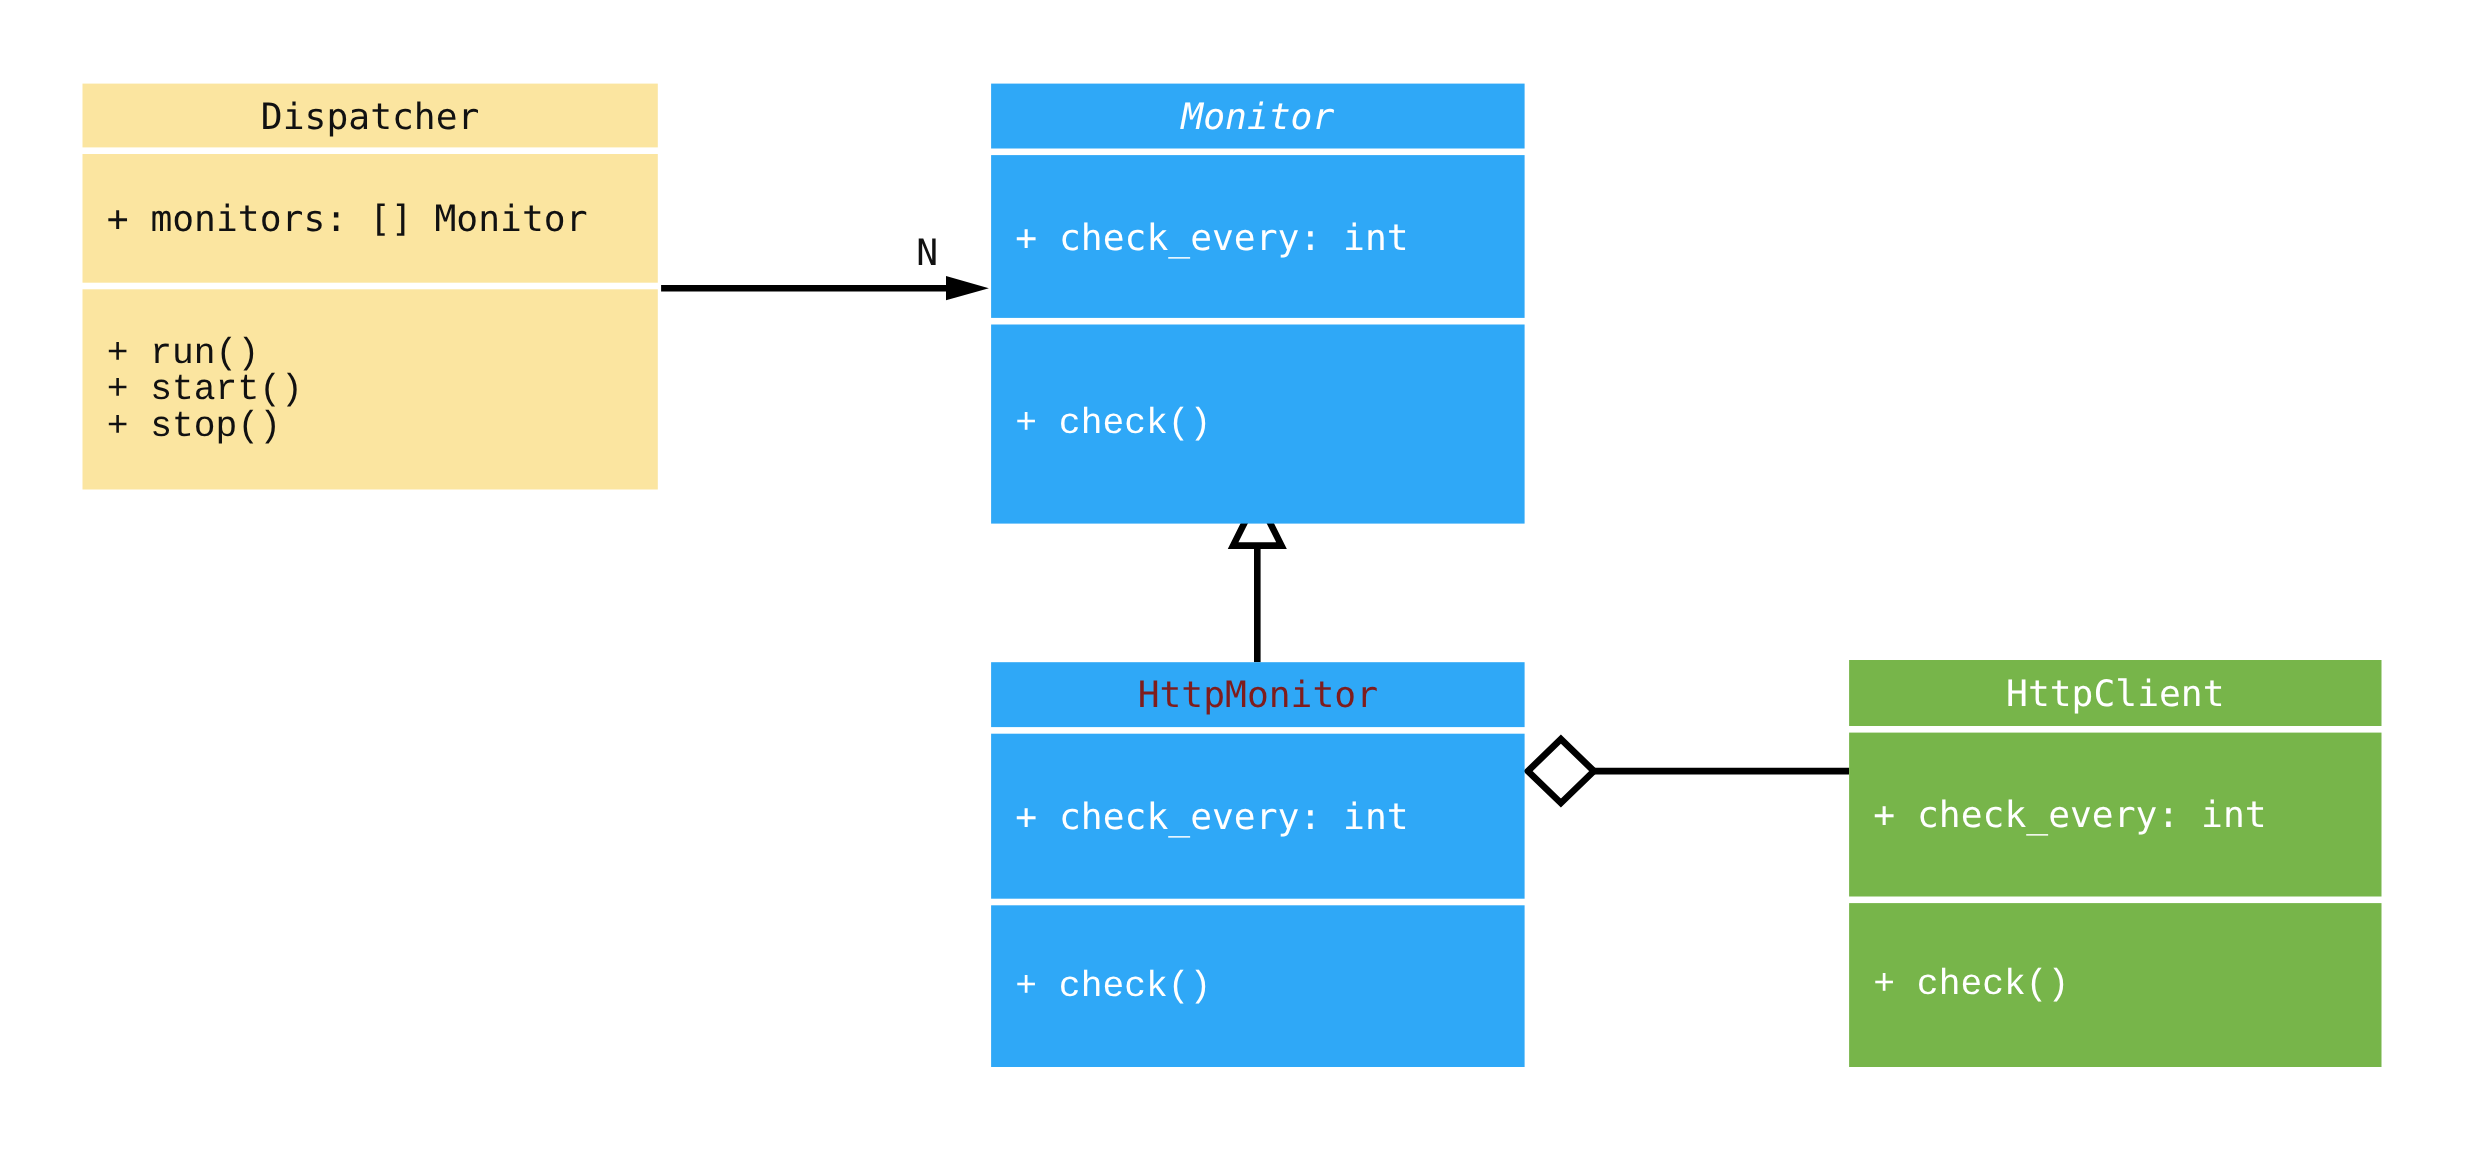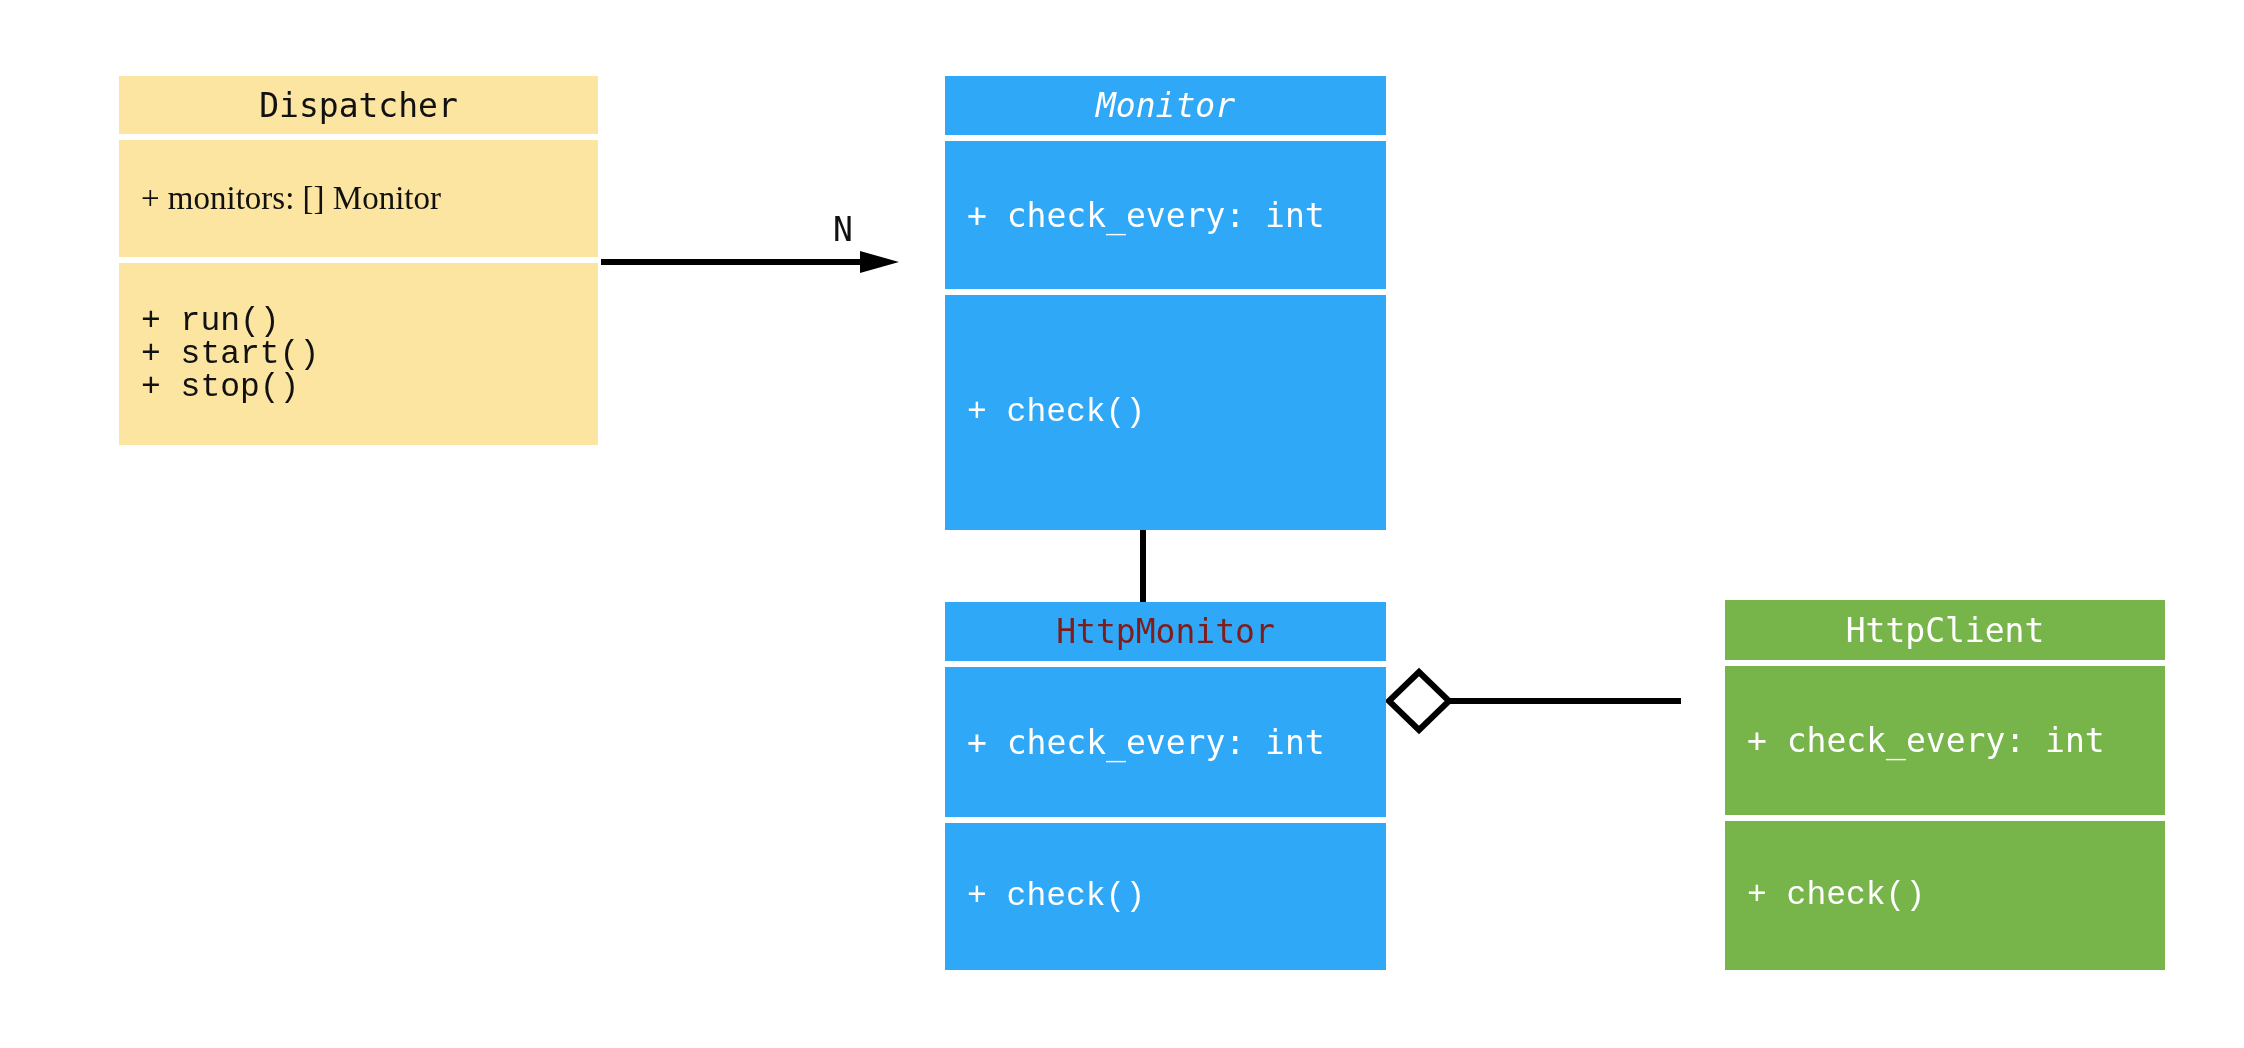--- a/index.html
+++ b/index.html
@@ -26,21 +26,20 @@
     position: absolute;
     display: flex;
     flex-direction: column;
     gap: 6px;
   }
   .sec {
     box-sizing: border-box;
     display: flex;
     flex-direction: column;
     justify-content: center;
-    margin-left: 44px;
   }
   .sec.title {
     align-items: center;
     font-size: 33px;
   }
   .sec.title.abstract {
     font-style: italic;
   }
   .sec.attrs, .sec.methods {
     padding-left: 22px;
@@ -81,31 +80,31 @@
     <g>
       <line x1="1447" y1="701" x2="1681" y2="701" stroke="#000000" stroke-width="6"></line>
       <polygon points="1389,701 1419,672 1449,701 1419,730" fill="#ffffff" stroke="#000000" stroke-width="6"></polygon>
     </g>
   </svg>
 
   <span class="edge-label">N</span>
 
   <div class="class-box" style="left:75px; top:76px; width:523px; height:369px;">
     <div class="sec title" style="flex: 0 0 58px; background: rgb(251, 229, 160); color: rgb(17, 17, 17);">Dispatcher</div>
-    <div class="sec attrs" style="flex: 0 0 117px; background: rgb(251, 229, 160); color: rgb(17, 17, 17); font-family: Liberation Serif, serif;">
+    <div class="sec attrs" style="flex: 0 0 117px; background: rgb(251, 229, 160); color: rgb(17, 17, 17);">
       <div class="row">+ monitors: [] Monitor</div>
     </div>
     <div class="sec methods" style="background: rgb(251, 229, 160); color: rgb(17, 17, 17);">
       <div class="row">+ run()</div>
       <div class="row">+ start()</div>
       <div class="row">+ stop()</div>
     </div>
   </div>
 
-  <div class="class-box" style="left:901px; top:76px; width:485px; height:454px;">
+  <div class="class-box" style="left:901px; top:76px; width:485px; height:400px;">
     <div class="sec title abstract" style="flex: 0 0 59px; background: rgb(47, 168, 247); color: rgb(255, 255, 255);">Monitor</div>
     <div class="sec attrs" style="flex: 0 0 148px; background: rgb(47, 168, 247); color: rgb(255, 255, 255);">
       <div class="row">+ check_every: int</div>
     </div>
     <div class="sec methods" style="background: rgb(47, 168, 247); color: rgb(255, 255, 255);">
       <div class="row">+ check()</div>
     </div>
   </div>
 
   <div class="class-box" style="left:901px; top:602px; width:485px; height:368px;">

